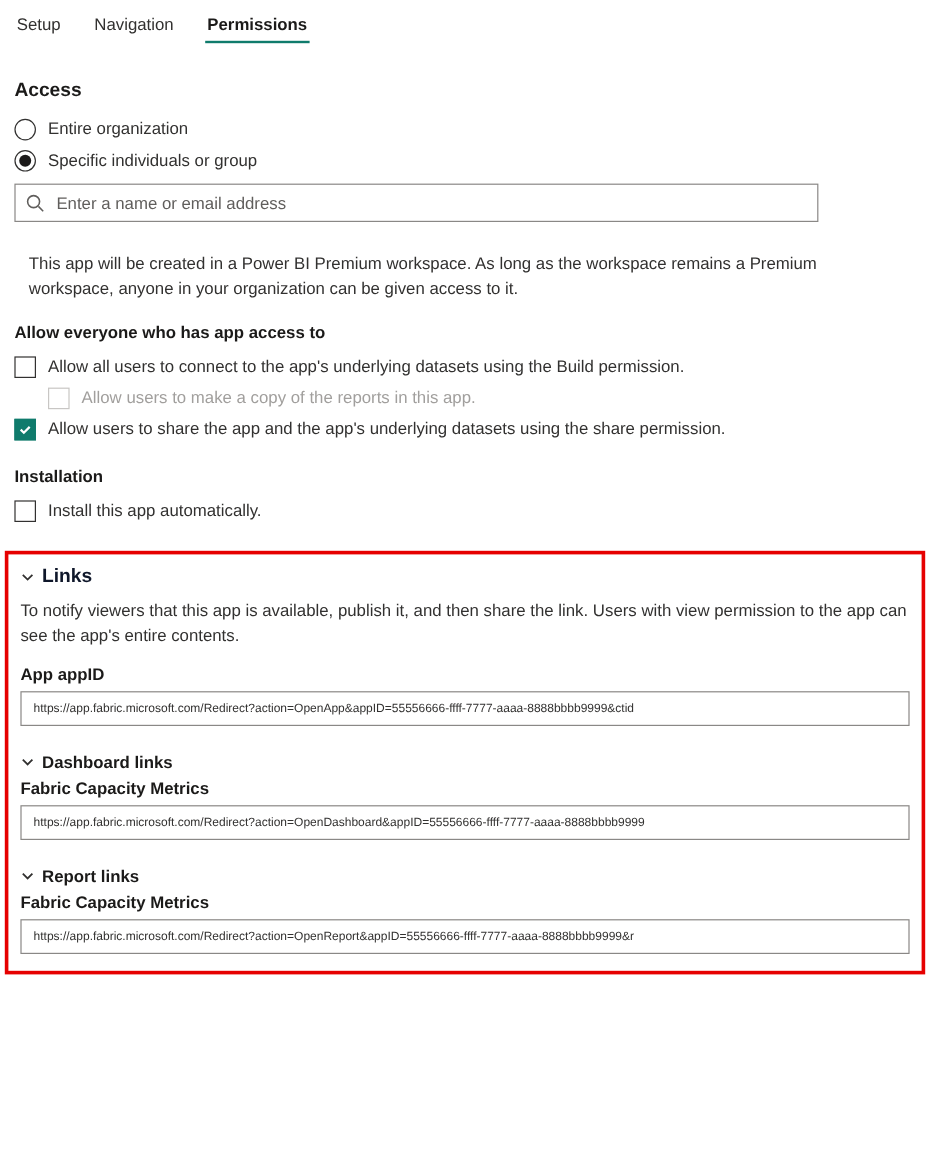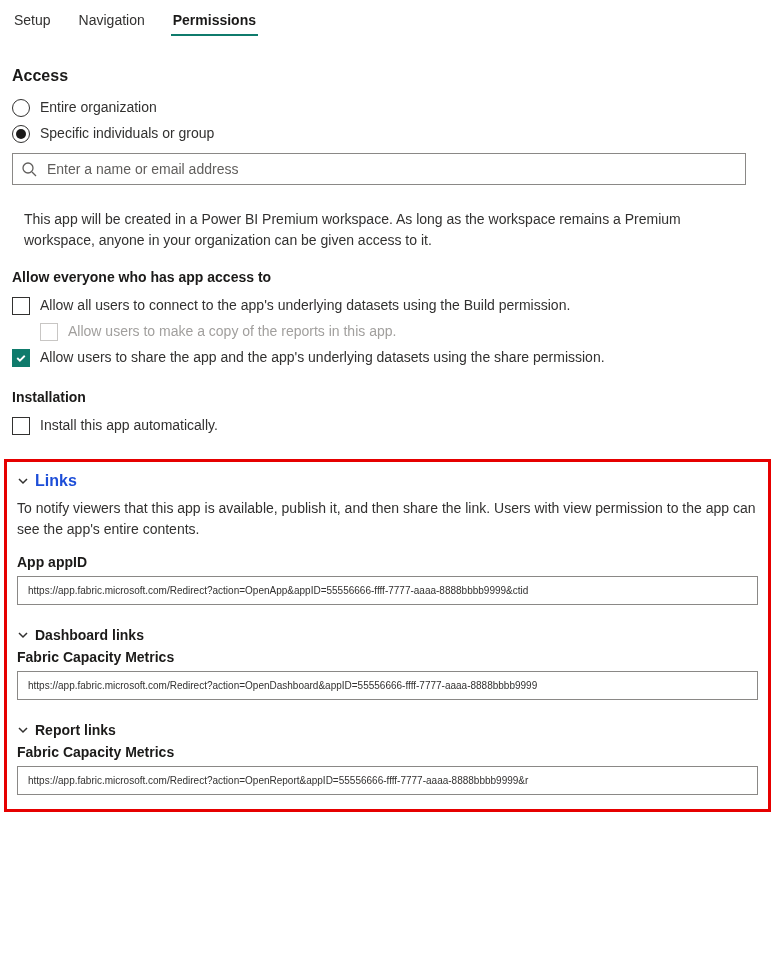--- a/index.html
+++ b/index.html
@@ -93,21 +93,21 @@
   .check-row.disabled { color: #a19f9d; }
   .check-row.indent { margin-left: 28px; }
   .search-wrap {
     margin-top: 6px;
     display: flex;
     align-items: center;
     border: 1px solid #8a8886;
     height: 32px;
     padding: 0 8px;
     gap: 8px;
-    width: 734px;
+    width: 670px;
     max-width: 100%;
   }
   .search-wrap input {
     border: none;
     outline: none;
     flex: 1;
     font-size: 14px;
     font-family: inherit;
     color: #323130;
   }
@@ -135,21 +135,21 @@
     border: 3px solid #e60000;
     margin: 20px 4px 4px 4px;
     padding: 10px 10px 14px 10px;
   }
   .links-header {
     display: flex;
     align-items: center;
     gap: 6px;
     font-size: 16px;
     font-weight: 600;
-    color: #1d4ed8;
+    color: #0f172a;
     margin-bottom: 8px;
   }
   .links-desc {
     color: #323130;
     line-height: 1.5;
     margin-bottom: 14px;
   }
   .link-label {
     font-weight: 600;
     margin: 6px 0 6px 0;

